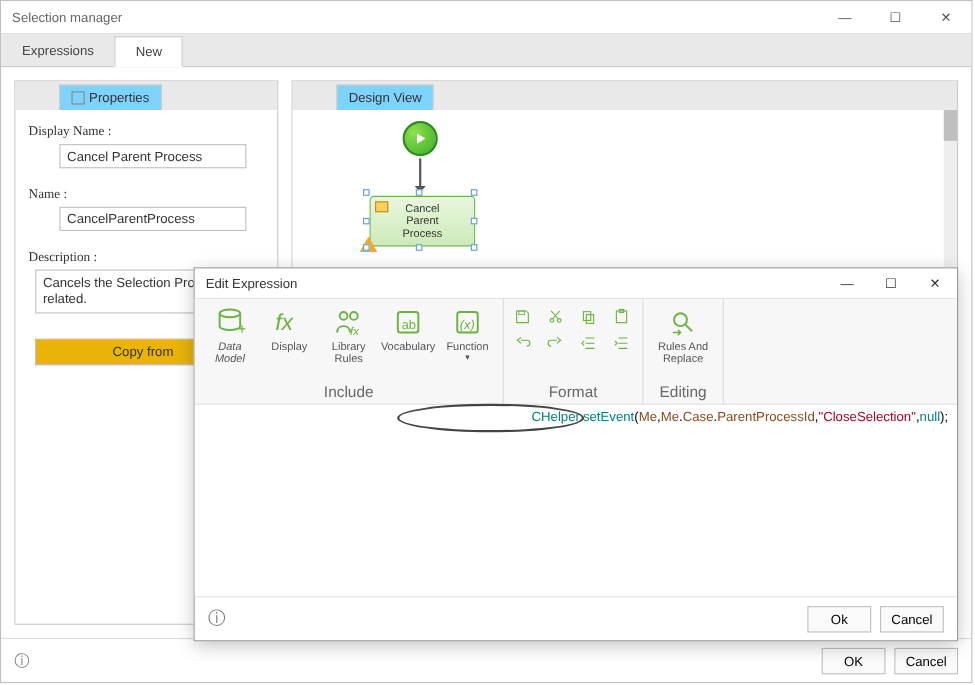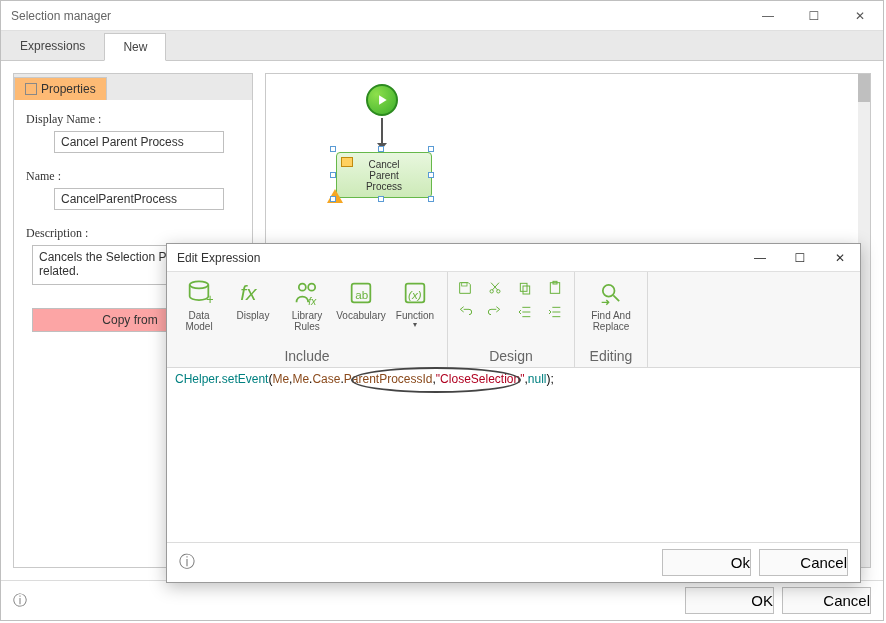--- a/index.html
+++ b/index.html
@@ -9,66 +9,66 @@
   .titlebar .spacer { flex:1; }
   .winctl { width:46px; height:30px; display:flex; align-items:center; justify-content:center; color:#555; font-size:12px; }
   .tabs { height:30px; background:#e9e9e9; display:flex; align-items:flex-end; padding:0; border-bottom:1px solid #c9c9c9; }
   .tab { padding:6px 18px; font-size:12px; color:#444; border:1px solid transparent; cursor:pointer; }
   .tab.active { background:#fff; border:1px solid #c9c9c9; border-bottom:1px solid #fff; position:relative; top:1px; }
   .body { flex:1; display:flex; padding:12px; gap:12px; }
   .panel { border:1px solid #c9c9c9; background:#fff; display:flex; flex-direction:column; }
   .panel.left { width:240px; }
   .panel.right { flex:1; }
   .paneltab-row { height:26px; background:#e9e9e9; display:flex; align-items:flex-end; }
-  .paneltab { background:#fdba74; border:1px solid #c9c9c9; border-bottom:none; padding:4px 10px; font-size:12px; color:#333; display:flex; align-items:center; gap:4px; }
+  .paneltab { background:#7dd3fc; border:1px solid #c9c9c9; border-bottom:none; padding:4px 10px; font-size:12px; color:#333; display:flex; align-items:center; gap:4px;margin-left:40px; }
   .paneltab .ico { width:12px; height:12px; border:1px solid #888; display:inline-block; }
   .panelcontent { flex:1; padding:10px 12px; font-size:12px; color:#333; overflow:hidden; position:relative; }
   .field-label { margin:2px 0 4px 0;font-family:Liberation Serif, serif; }
   .field-input { border:1px solid #bfbfbf; background:#fff; padding:3px 6px; font-size:12px; width:170px; color:#333; margin-left:28px; margin-bottom:14px; }
   .field-textarea { border:1px solid #bfbfbf; background:#fff; padding:4px 6px; font-size:12px; width:200px; height:40px; color:#333; resize:none; margin-left:6px; margin-bottom:20px; }
-  .btn { border:1px solid #bfbfbf; background:#fca5a5; padding:4px 0; font-size:12px; color:#333; text-align:center; cursor:pointer; }
+  .btn { border:1px solid #bfbfbf; background:#eab308; padding:4px 0; font-size:12px; color:#333; text-align:center; cursor:pointer; }
   .btn.wide { width:196px; margin-left:6px; }
   .design-canvas { flex:1; background:#fff; position:relative; }
   .scrollbar-v { position:absolute; right:0; top:0; bottom:0; width:12px; background:#eee; }
   .scrollbar-thumb { position:absolute; right:0; top:0; width:12px; height:28px; background:#bfbfbf; }
   .start-node { position:absolute; left:100px; top:10px; width:32px; height:32px; border-radius:50%; background:radial-gradient(circle at 30% 30%, #8ee04c, #3cae2b); border:2px solid #2c8a1f; display:flex; align-items:center; justify-content:center; }
   .start-node svg { width:14px; height:14px; }
   .connector { position:absolute; left:115px; top:44px; width:2px; height:30px; background:#555; }
   .connector:after { content:""; position:absolute; bottom:-1px; left:-4px; border-left:5px solid transparent; border-right:5px solid transparent; border-top:6px solid #555; }
   .exp-node { position:absolute; left:70px; top:78px; width:96px; height:46px; border:1px solid #66b84a; background:linear-gradient(#e8f7de,#cdeab8); border-radius:4px; font-size:10px; color:#333; display:flex; align-items:center; justify-content:center; text-align:center; line-height:1.1; }
   .exp-node .nico { position:absolute; left:4px; top:4px; width:12px; height:10px; background:#ffd060; border:1px solid #c08a10; }
   .exp-node .warn { position:absolute; left:-10px; bottom:-6px; width:0; height:0; border-left:8px solid transparent; border-right:8px solid transparent; border-bottom:14px solid #f5a623; }
   .sel-handle { position:absolute; width:6px; height:6px; border:1px solid #5a9bd5; background:#fff; }
   .sh1{left:64px;top:72px;} .sh2{left:112px;top:72px;} .sh3{left:162px;top:72px;}
   .sh4{left:64px;top:98px;} .sh5{left:162px;top:98px;}
   .sh6{left:64px;top:122px;} .sh7{left:112px;top:122px;} .sh8{left:162px;top:122px;}
   .footer { height:40px; border-top:1px solid #dcdcdc; display:flex; align-items:center; justify-content:flex-end; padding:0 12px; gap:8px; }
   .footer .help { margin-right:auto; color:#777; font-size:14px;}
-  .fbtn { border:1px solid #bfbfbf; background:#fafafa; width:89px; padding:4px 0; text-align:right; font-size:15px; cursor:pointer; }
+  .fbtn { border:1px solid #bfbfbf; background:#fafafa; width:58px; padding:4px 0; text-align:center; font-size:12px; cursor:pointer; }
 
   
-  .dialog { position:absolute; left:166px; top:243px; width:695px; height:340px; background:#fff; border:1px solid #9a9a9a; box-shadow:0 4px 16px rgba(0,0,0,0.25); display:flex; flex-direction:column; }
+  .dialog { position:absolute; left:176px; top:243px; width:695px; height:340px; background:#fff; border:1px solid #9a9a9a; box-shadow:0 4px 16px rgba(0,0,0,0.25); display:flex; flex-direction:column; }
   .dtitle { height:28px; display:flex; align-items:center; padding-left:10px; font-size:12px; color:#333; border-bottom:1px solid #e0e0e0; }
   .dtitle .spacer{flex:1;}
   .dctl { width:40px; height:28px; display:flex; align-items:center; justify-content:center; font-size:12px; color:#333; }
   .ribbon { height:96px; background:#f7f7f7; border-bottom:1px solid #d9d9d9; display:flex; }
   .rgroup { border-right:1px solid #d9d9d9; padding:4px 6px 0 6px; display:flex; flex-direction:column; align-items:center; }
   .rgroup .icons-row { display:flex; gap:2px; }
   .rbtn { width:52px; display:flex; flex-direction:column; align-items:center; font-size:10px; color:#555; text-align:center; line-height:1.1; cursor:pointer; }
   .rbtn .ricon { height:34px; display:flex; align-items:center; justify-content:center; color:#6bb33f; }
   .rbtn .ricon svg { width:28px; height:28px; }
   .rgroup-label { font-size:14px; color:#666; margin-top:auto; padding:2px 0 3px 0; }
   .rgroup.format { padding-top:6px; }
   .smallicons { display:grid; grid-template-columns:repeat(4, 24px); grid-auto-rows:22px; gap:2px 6px; }
   .sicon { width:22px; height:20px; display:flex; align-items:center; justify-content:center; cursor:pointer; }
   .sicon svg { width:16px; height:16px; }
   .editor { flex:1; background:#fff; padding:4px 8px; font-family: Consolas, monospace; font-size:12px; position:relative; }
   .dlg-footer { height:40px; border-top:1px solid #dcdcdc; display:flex; align-items:center; justify-content:flex-end; padding:0 12px; gap:8px; }
   .dlg-footer .help { margin-right:auto; color:#777; }
-  .code-line { white-space:pre; }
+  .code-line { white-space:pre;text-align:right; }
   .c-teal{color:#008080;} .c-black{color:#000;} .c-brown{color:#8a4a1c;} .c-red{color:#b00020;}
   .oval { position:absolute; border:2px solid #444; border-radius:50%; width:170px; height:26px; left:184px; top:-1px; pointer-events:none; }
 </style>
 </head>
 <body>
 
 <div class="window">
   <div class="titlebar">
     <span>Selection manager</span>
     <span class="spacer"></span>
@@ -95,20 +95,25 @@
         <input class="field-input" value="Cancel Parent Process" style="">
         <div class="field-label">Name :</div>
         <input class="field-input" value="CancelParentProcess" style="">
         <div class="field-label">Description :</div>
         <textarea class="field-textarea" style="">Cancels the Selection Process related.</textarea>
         <div class="btn wide">Copy from</div>
       </div>
     </div>
 
     <div class="panel right">
+      <div class="paneltab-row">
+        <div class="paneltab">
+          <span>Design View</span>
+        </div>
+      </div>
       <div class="panelcontent design-canvas">
         <div class="start-node">
           <svg viewBox="0 0 24 24">
               <polygon points="7,4 20,12 7,20" fill="#fff"></polygon>
             </svg>
         </div>
         <div class="connector"></div>
         <div class="exp-node">
           <span class="nico"></span>
           <span class="warn"></span>
@@ -151,21 +156,21 @@
     <div class="rgroup" style="flex:0 0 auto;">
       <div class="icons-row">
         <div class="rbtn">
           <div class="ricon">
               <svg viewBox="0 0 24 24">
                 <ellipse cx="12" cy="5" rx="8" ry="3" fill="none" stroke="#6bb33f" stroke-width="1.5"></ellipse>
                 <path d="M4 5v10c0 1.6 3.6 3 8 3s8-1.4 8-3V5" fill="none" stroke="#6bb33f" stroke-width="1.5"></path>
                 <text x="18" y="21" font-size="12" fill="#6bb33f">+</text>
               </svg>
             </div>
-          <span style="white-space:pre-line;">Data
+          <span style="white-space:pre-line;font-style:italic;">Data
 Model</span>
         </div>
         <div class="rbtn">
           <div class="ricon">
               <svg viewBox="0 0 24 24">
                 <text x="1" y="18" font-size="18" font-style="italic" fill="#6bb33f">fx</text>
               </svg>
             </div>
           <span>Display</span>
         </div>
@@ -249,33 +254,33 @@
               <path d="M6 9l-3 3 3 3" fill="none" stroke="#6bb33f" stroke-width="1.5"></path>
             </svg>
           </div>
         <div class="sicon">
             <svg viewBox="0 0 24 24">
               <path d="M8 5h12M8 12h12M8 19h12" stroke="#6bb33f" stroke-width="1.5"></path>
               <path d="M3 9l3 3-3 3" fill="none" stroke="#6bb33f" stroke-width="1.5"></path>
             </svg>
           </div>
       </div>
-      <div class="rgroup-label">Design</div>
+      <div class="rgroup-label">Format</div>
     </div>
 
     <div class="rgroup">
       <div class="rbtn" style="width:60px;">
         <div class="ricon">
             <svg viewBox="0 0 24 24">
               <circle cx="10" cy="10" r="5" fill="none" stroke="#6bb33f" stroke-width="1.5"></circle>
               <path d="M14 14l5 5" stroke="#6bb33f" stroke-width="1.5"></path>
               <path d="M4 20h6M8 18l2 2-2 2" fill="none" stroke="#6bb33f" stroke-width="1.2"></path>
             </svg>
           </div>
-        <span style="white-space:pre-line;">Find And
+        <span style="white-space:pre-line;">Rules And
 Replace</span>
       </div>
       <div class="rgroup-label">Editing</div>
     </div>
   </div>
 
   <div class="editor">
     <div class="code-line"><span class="c-teal">CHelper</span><span class="c-black">.</span><span class="c-teal">setEvent</span><span class="c-black">(</span><span class="c-brown">Me</span><span class="c-black">,</span><span class="c-brown">Me</span><span class="c-black">.</span><span class="c-brown">Case</span><span class="c-black">.</span><span class="c-brown">ParentProcessId</span><span class="c-black">,</span><span class="c-red">"CloseSelection"</span><span class="c-black">,</span><span class="c-teal">null</span><span class="c-black">);</span></div>
     <div class="oval"></div>
   </div>

